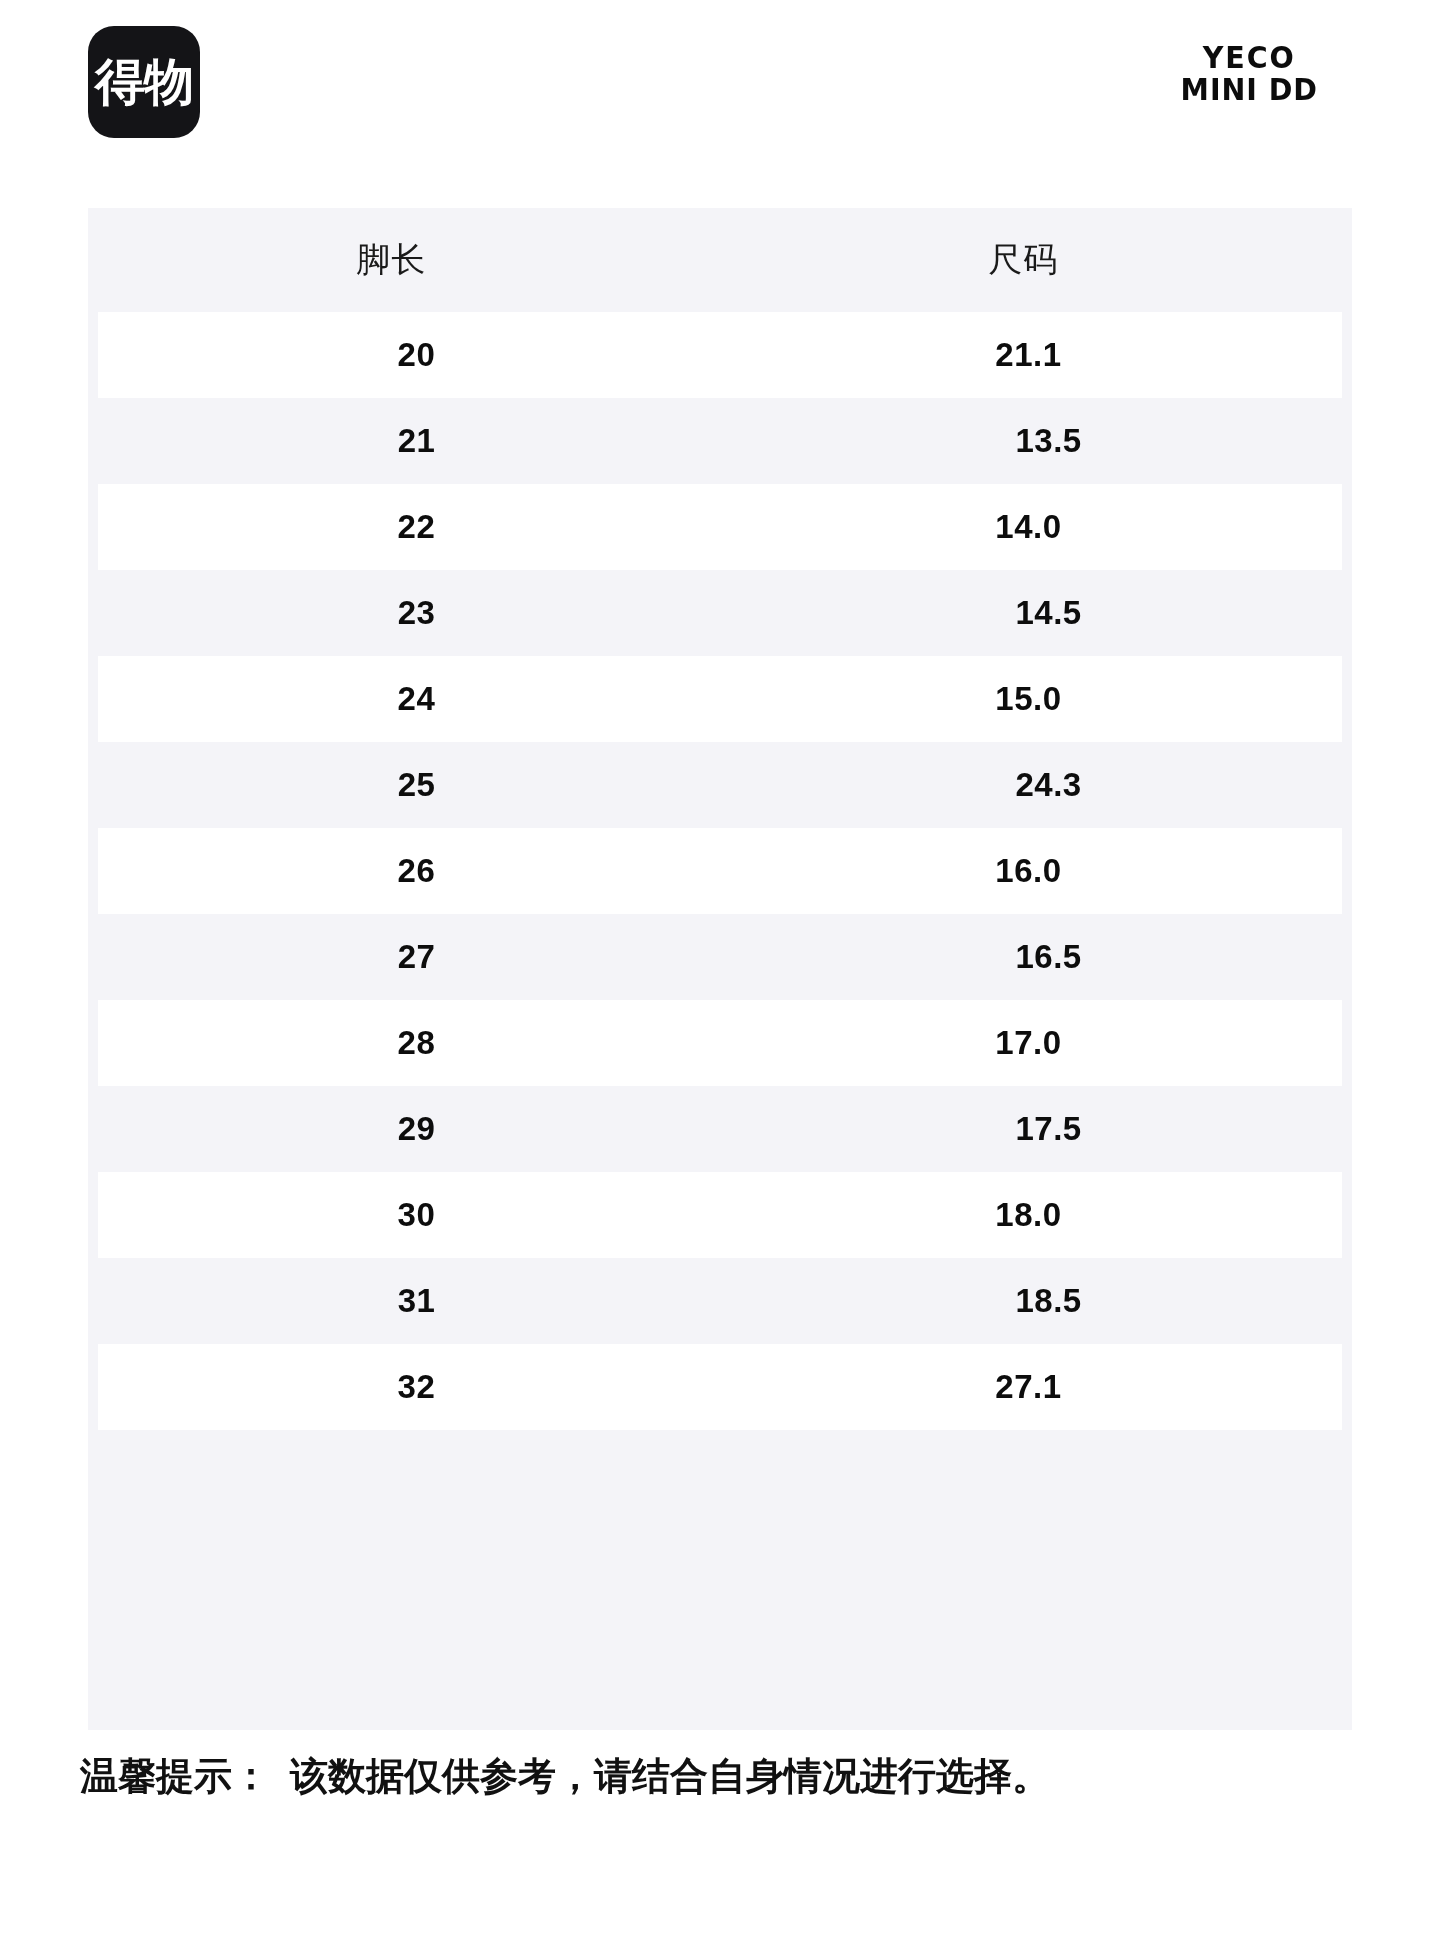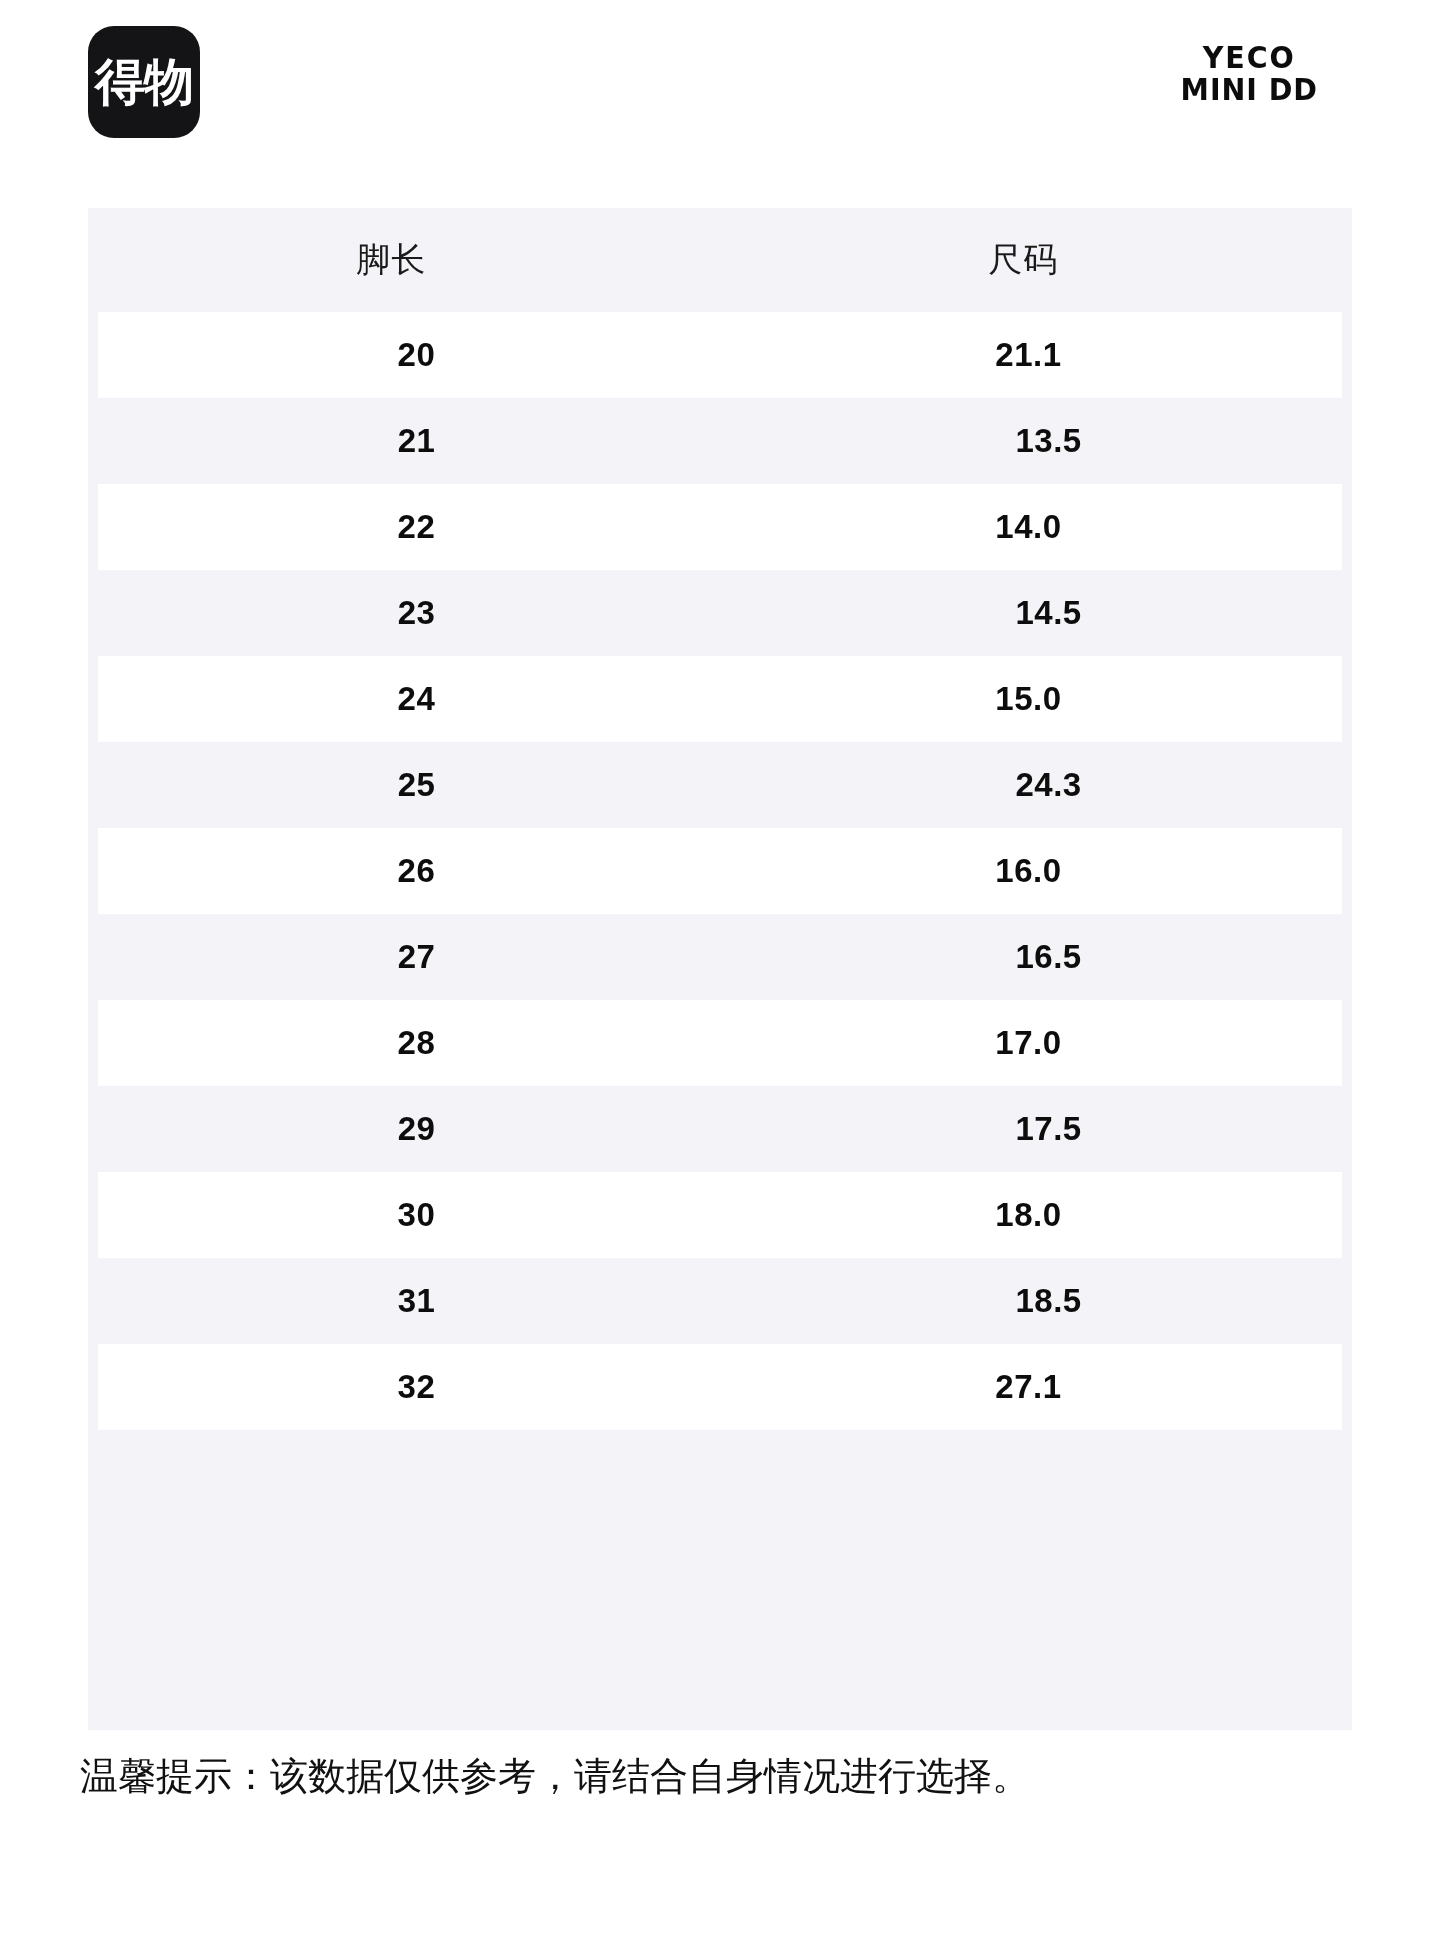--- a/index.html
+++ b/index.html
@@ -145,24 +145,25 @@
     position: absolute;
     left: 80px;
     top: 1752px;
     width: 1290px;
     font-size: 38px;
     line-height: 1.3;
     color: #111111;
     white-space: nowrap;
   }
   .footer-tip .tip-label {
-    font-weight: 400;
+    font-weight: 700;
   }
   .footer-tip .tip-body {
-    font-weight: 400;
+    font-weight: 700;
+    margin-left: 20px;
   }
 </style>
 </head>
 <body>
 
 <div class="page">
 
   <div class="header">
 
     <div class="brand-lockup">

